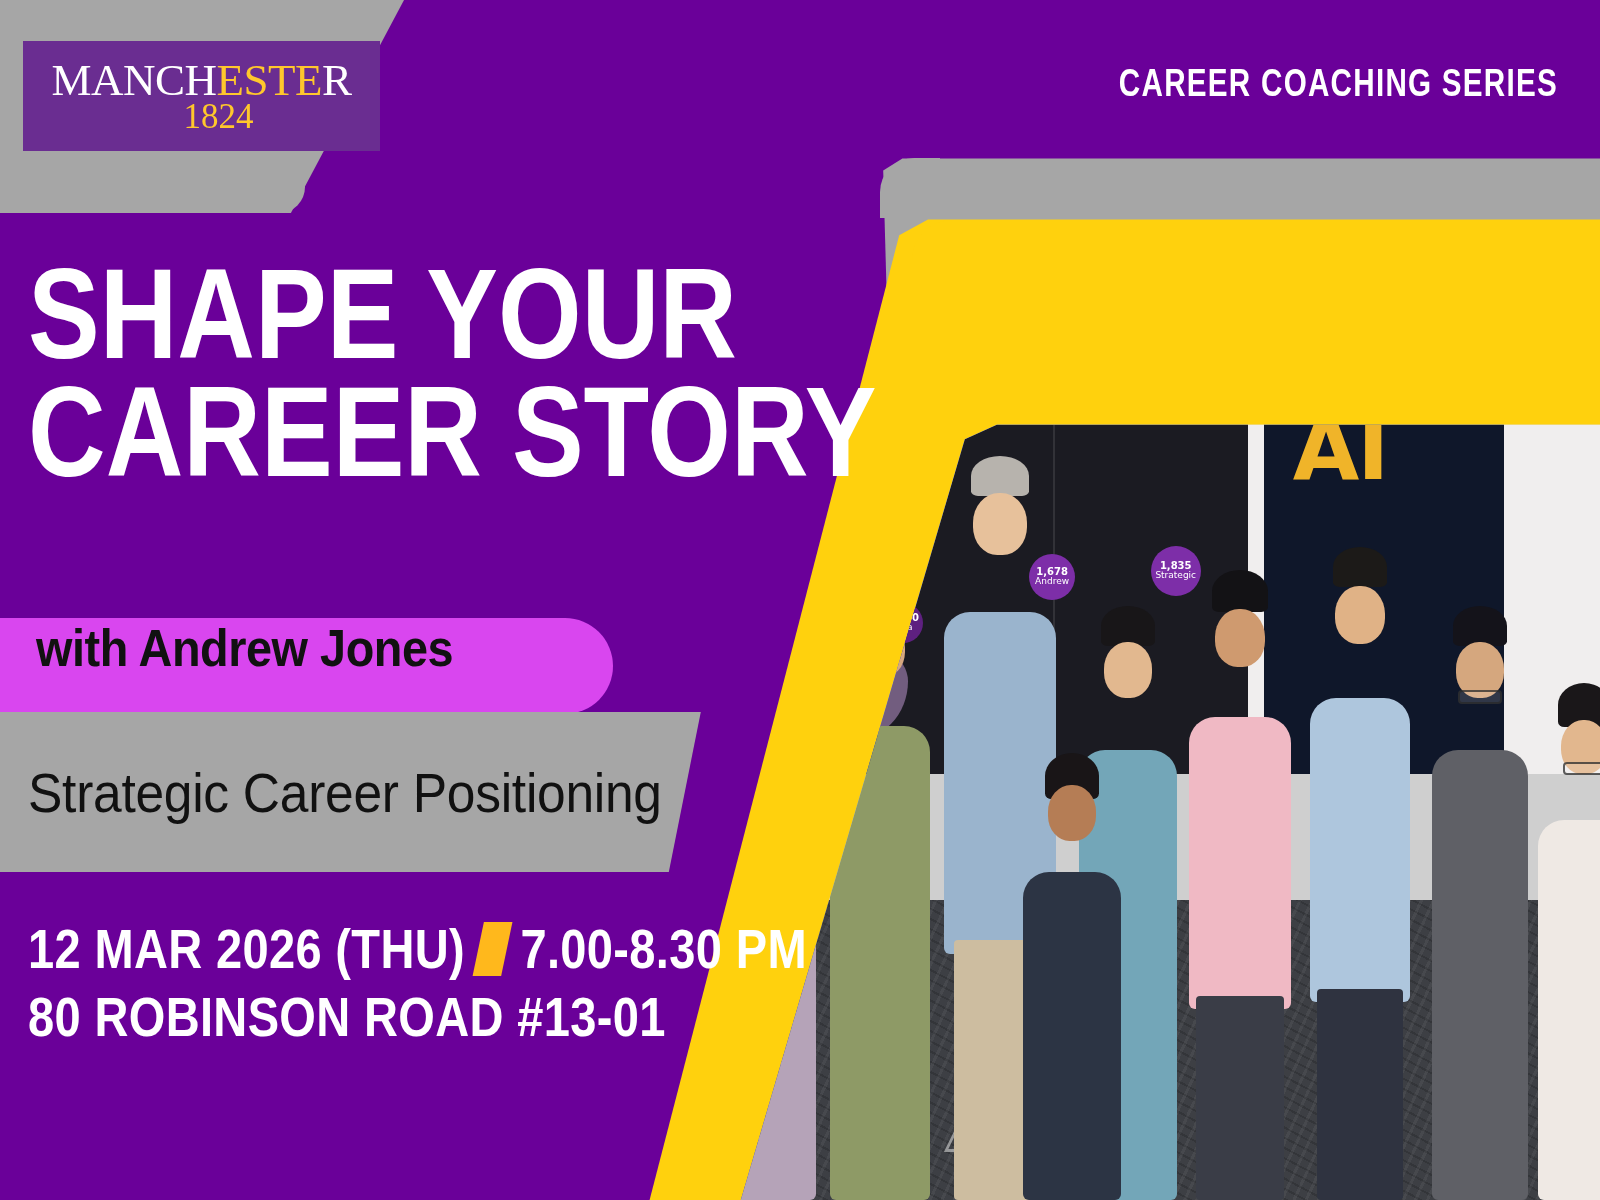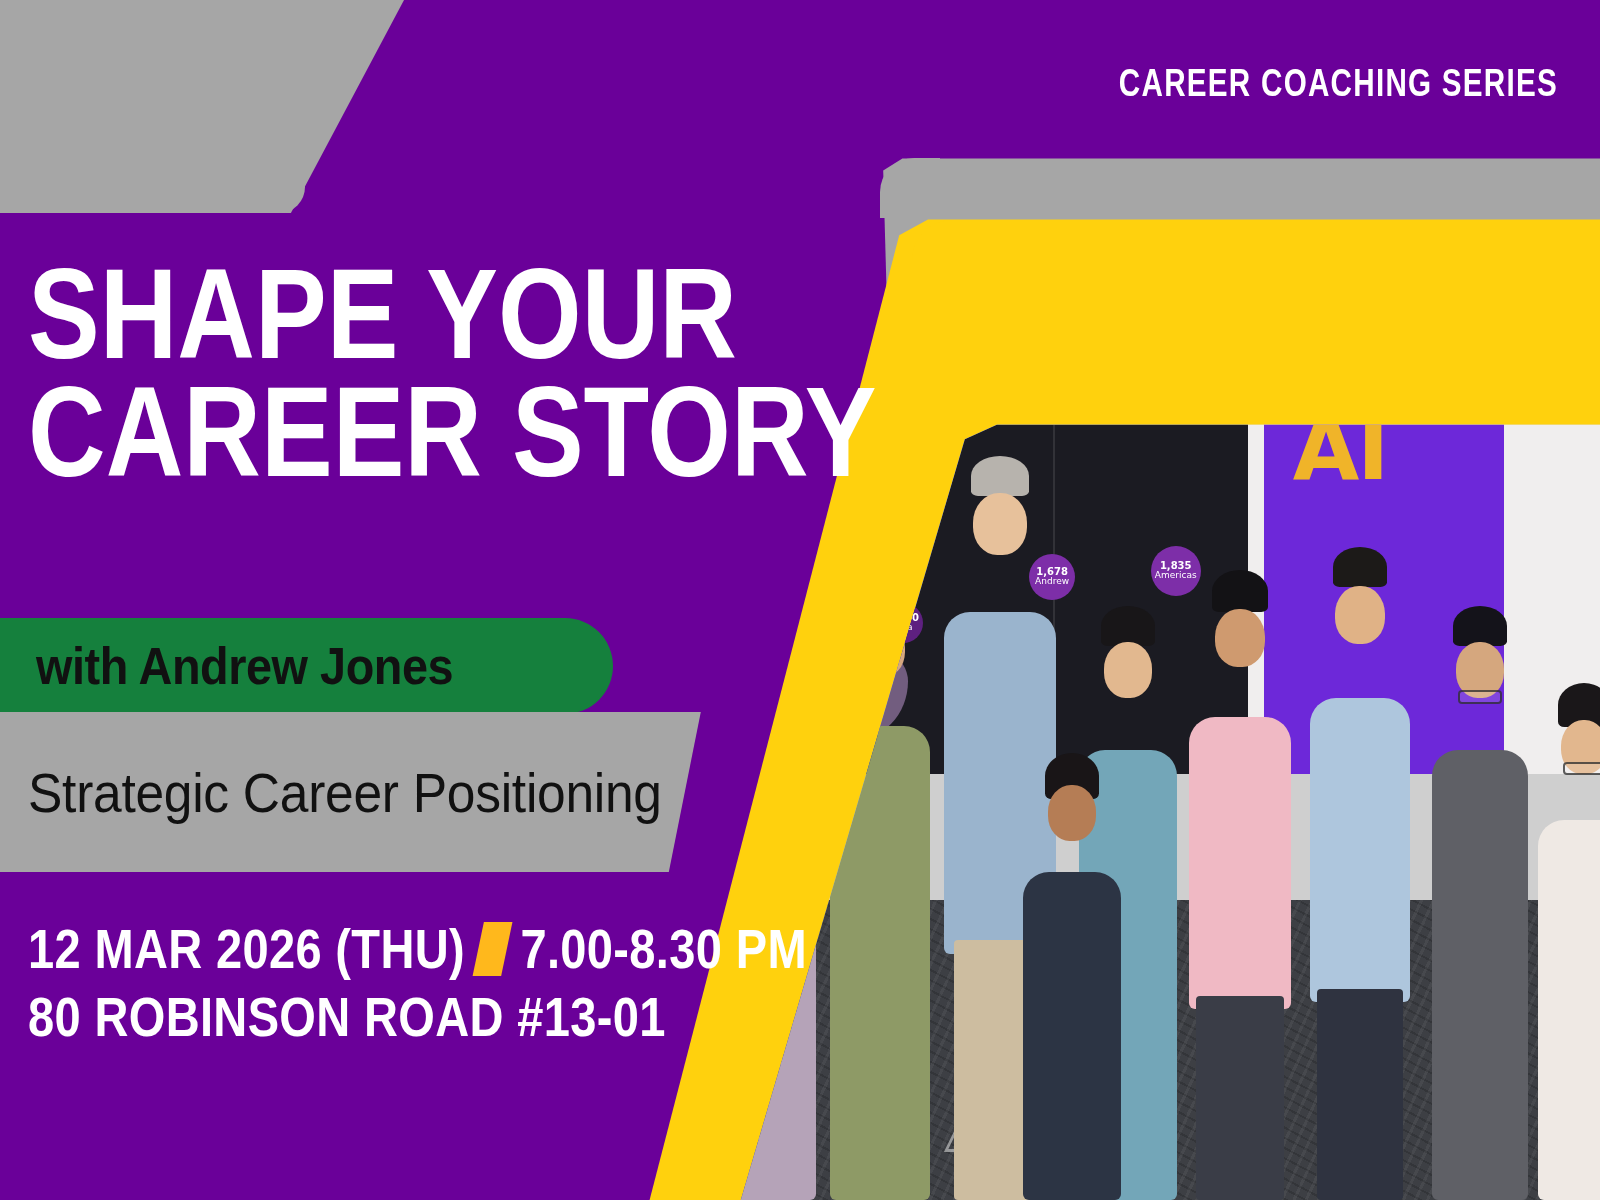--- a/index.html
+++ b/index.html
@@ -119,21 +119,21 @@
     font-size:9px;
     text-align:center;
     display:flex; flex-direction:column;
     align-items:center; justify-content:center;
     line-height:1.1;
     font-family:"DejaVu Sans", sans-serif;
   }
   .bubble b{ font-size:10px; font-weight:700; }
   .banner2{
     position:absolute; left:79%; top:0; width:15%; height:100%;
-    background:#6d28d9;
+    background:#0f172a;
   }
   .banner2-text{
     position:absolute; left:12%; top:8%;
     color:#f0b429;
     font-family:"DejaVu Sans", sans-serif;
     font-weight:800;
     font-size:86px;
     letter-spacing:-2px;
   }
 
@@ -247,24 +247,24 @@
     transform:scaleX(.84);
     transform-origin:left top;
     white-space:nowrap;
   }
   .headline .l2{ display:block; }
 
   
   .pill{
     position:absolute; left:0; top:618px;
     width:613px; height:96px;
-    background:#15803d;
+    background:#d946ef;
     border-top-right-radius:48px;
     border-bottom-right-radius:48px;
-    display:flex; align-items:center;
+    display:flex; 
   }
   .pill-text{
     margin-left:36px;
     color:#111111;
     font-family:"Liberation Sans", sans-serif;
     font-weight:700;
     font-size:52px;
     letter-spacing:-0.5px;
     transform:scaleX(.9);
     transform-origin:left center;
@@ -358,21 +358,21 @@
           <div class="bubble" style="left:54%; top:42%; width:56px; height:56px;">
             <b>325,283</b>
             <span>UK</span>
           </div>
           <div class="bubble" style="left:82%; top:46%; width:46px; height:46px;">
             <b>1,678</b>
             <span>Andrew</span>
           </div>
           <div class="bubble" style="left:92%; top:44%; width:50px; height:50px;">
             <b>1,835</b>
-            <span>Americas</span>
+            <span>Strategic</span>
           </div>
           <div class="bubble" style="left:70%; top:58%; width:40px; height:40px; background:#5e2080;">
             <b>2,340</b>
             <span>Asia</span>
           </div>
         </div>
 
         <div class="banner2">
           <div class="banner2-text">AI</div>
         </div>
@@ -487,20 +487,24 @@
         <div class="head" style="top:9%;  width:46px; height:54px; background:#e2b78e;"></div>
         <div class="glasses" style="top:17%; width:42px; height:13px;"></div>
         <div class="body" style="top:28%; width:92px; height:72%; background:#efe9e4;"></div>
       </div>
     </div>
   </div>
 
   <div class="header-block"></div>
   <div class="header-block-r"></div>
 
+  <div class="logo-box">
+    <div class="logo-wordmark"><span>MANCH</span><span class="gold">ESTE</span><span>R</span></div>
+    <div class="logo-year">1824</div>
+  </div>
 
   <div class="eyebrow">CAREER COACHING SERIES</div>
 
   <div class="headline">
     <span class="l1">SHAPE YOUR</span>
     <span class="l2">CAREER STORY</span>
   </div>
 
   <div class="pill">
     <span class="pill-text">with Andrew Jones</span>

